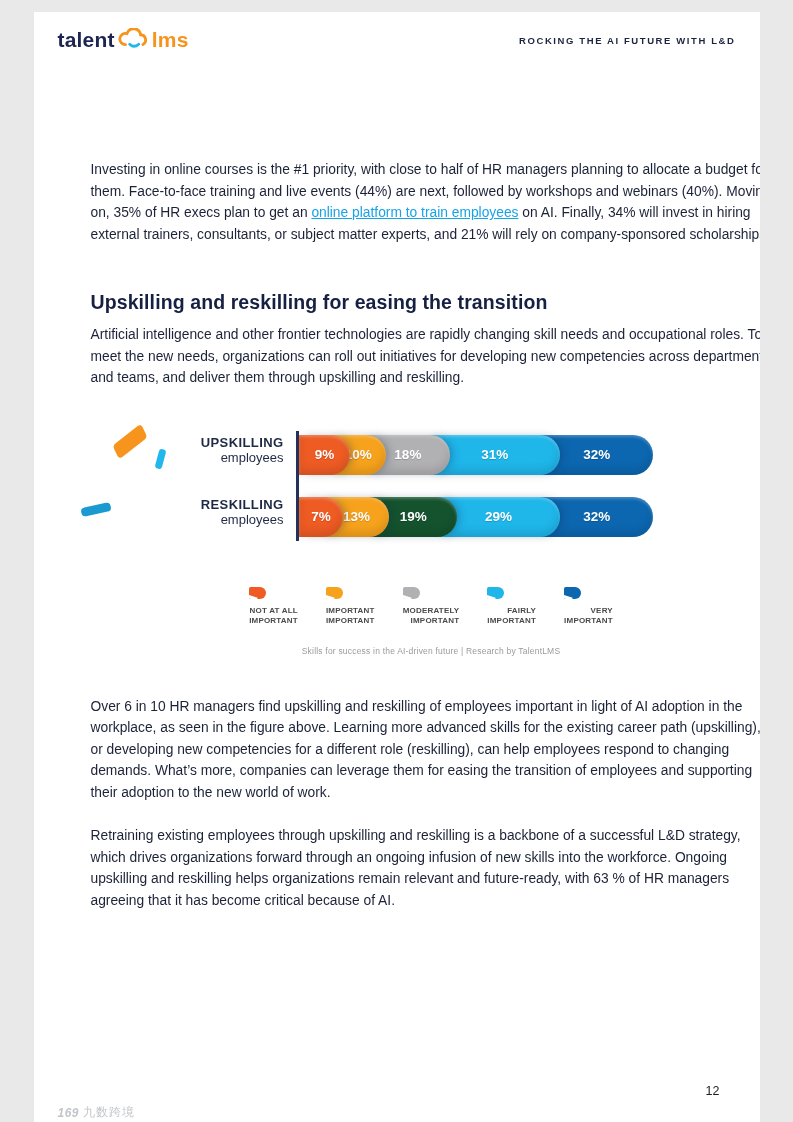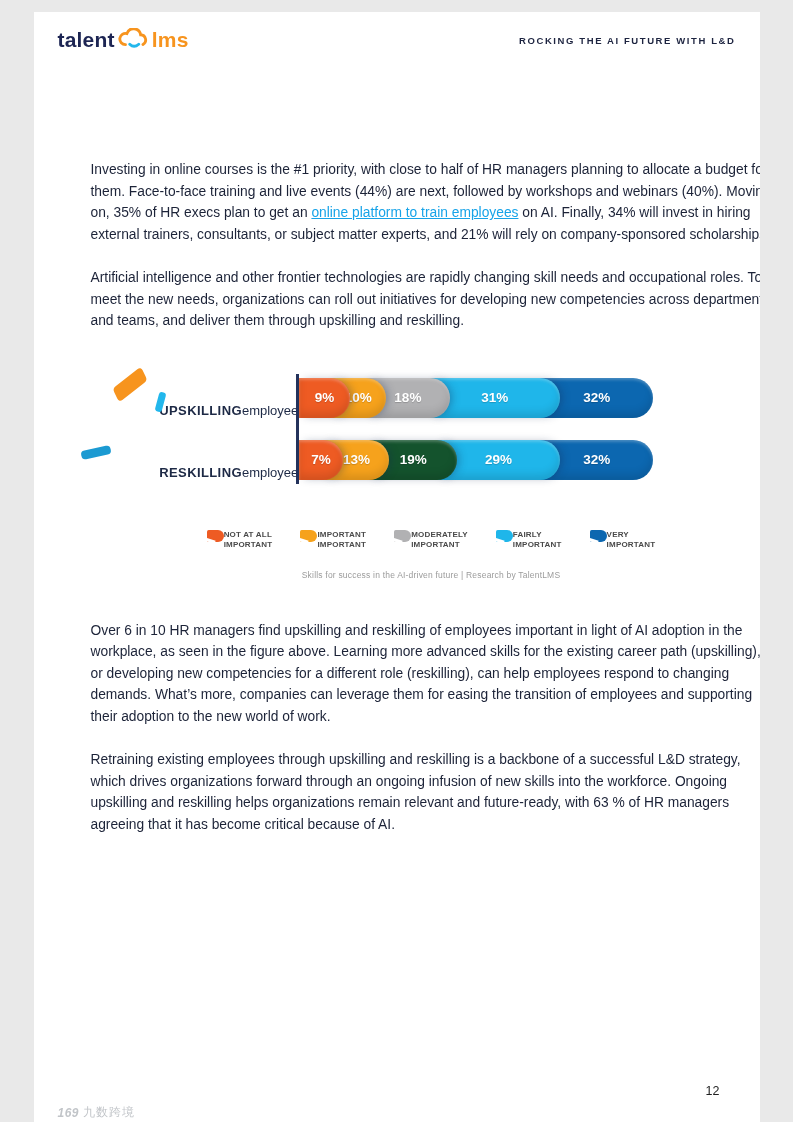--- a/index.html
+++ b/index.html
@@ -32,36 +32,36 @@
   .decor { position:absolute; }
   .decor-orange { left:21px; top:3px; width:36px; height:15px; background:#f7941e; border-radius:4px; transform:rotate(-38deg) skewX(-12deg); }
   .decor-cyan-sm { left:66px; top:18px; width:7px; height:20px; background:#22b7ec; border-radius:3px; transform:rotate(15deg); }
   .decor-blue { left:-10px; top:74px; width:30px; height:9px; background:#1b9ad2; border-radius:4px; transform:rotate(-12deg); }
 
   .chart-title { text-align:center; font-size:17.5px; font-weight:700; color:#3d4a5c; line-height:25px; margin-bottom:48px; }
 
   .bars-wrap { display:flex; margin-left:90px; }
   .labels-col { width:115px; padding:4px 12px 4px 0; }
   .tracks-col { border-left:3px solid #24335c; padding:4px 0; }
-  .bar-label { height:40px; display:flex; flex-direction:row; justify-content:center; align-items:flex-end; text-align:right; }
+  .bar-label { height:40px; display:flex; flex-direction:column; align-items:flex-end; text-align:right; }
   .bar-label + .bar-label { margin-top:22px; }
   .lbl-bold { font-size:13px; font-weight:700; color:#1d2945; letter-spacing:.4px; }
   .lbl-reg  { font-size:13px; color:#1d2945; }
   .bar-track { height:40px; display:flex; }
   .bar-track + .bar-track { margin-top:22px; }
   .seg {
     position:relative; height:40px; border-radius:0 20px 20px 0;
     display:flex; align-items:center; justify-content:center;
     box-shadow: inset 0 2px 3px rgba(255,255,255,.25), inset 0 -5px 9px rgba(0,0,0,.12);
   }
   .seg:not(:last-child) { box-shadow: 4px 0 8px -2px rgba(20,40,80,.35), inset 0 2px 3px rgba(255,255,255,.25), inset 0 -5px 9px rgba(0,0,0,.12); }
   .seg-label { color:#ffffff; font-size:13.5px; font-weight:700; text-shadow:0 1px 1px rgba(0,0,0,.18); white-space:nowrap; }
 
   .legend { display:flex; justify-content:center; gap:28px; margin-top:46px; }
-  .legend-item { display:flex; flex-direction:row; align-items:flex-start; }
+  .legend-item { display:flex; flex-direction:column; align-items:flex-start;text-align:right; }
   .legend-swatch { position:relative; width:17px; height:12px; border-radius:2px 7px 7px 2px; margin-bottom:7px; overflow:hidden; }
   .legend-swatch::after { content:""; position:absolute; left:-3px; bottom:-3px; width:11px; height:6px; background:#ffffff; transform:rotate(18deg); }
   .legend-label { font-size:8px; line-height:10px; font-weight:600; color:#4a4a4a; letter-spacing:.2px; }
 
   .chart-caption { text-align:center; margin-top:20px; font-size:8.5px; color:#9b9b9b; letter-spacing:.2px; }
 
   
   .page-number { position:absolute; top:1072px; right:40px; font-size:12.5px; color:#1f1f1f; }
   .watermark { position:absolute; left:24px; top:1092px; display:flex; align-items:center; gap:4px; opacity:.55; color:#8f959c; }
   .watermark-mark { font-size:12px; font-weight:700; font-style:italic; letter-spacing:.5px; }
@@ -83,20 +83,21 @@
       <span class="logo-lms">lms</span>
     </div>
     <div class="doc-title">ROCKING THE AI FUTURE WITH L&amp;D</div>
   </div>
 
   <div class="content">
 
     <p class="para"><span>Investing in online courses is the #1 priority, with close to half of HR managers planning to allocate a budget for them. Face-to-face training and live events (44%) are next, followed by workshops and webinars (40%). Moving on, 35% of HR execs plan to get an </span><a>online platform to train employees</a><span> on AI. Finally, 34% will invest in hiring external trainers, consultants, or subject matter experts, and 21% will rely on company-sponsored scholarships.</span></p>
 
 
+    <h2 class="section-heading">Upskilling and reskilling for easing the transition</h2>
 
     <p class="para">Artificial intelligence and other frontier technologies are rapidly changing skill needs and occupational roles. To meet the new needs, organizations can roll out initiatives for developing new competencies across departments and teams, and deliver them through upskilling and reskilling.</p>
 
     <div class="figure">
       <div class="decor decor-orange"></div>
       <div class="decor decor-cyan-sm"></div>
       <div class="decor decor-blue"></div>
 
 
       <div class="bars-wrap">

